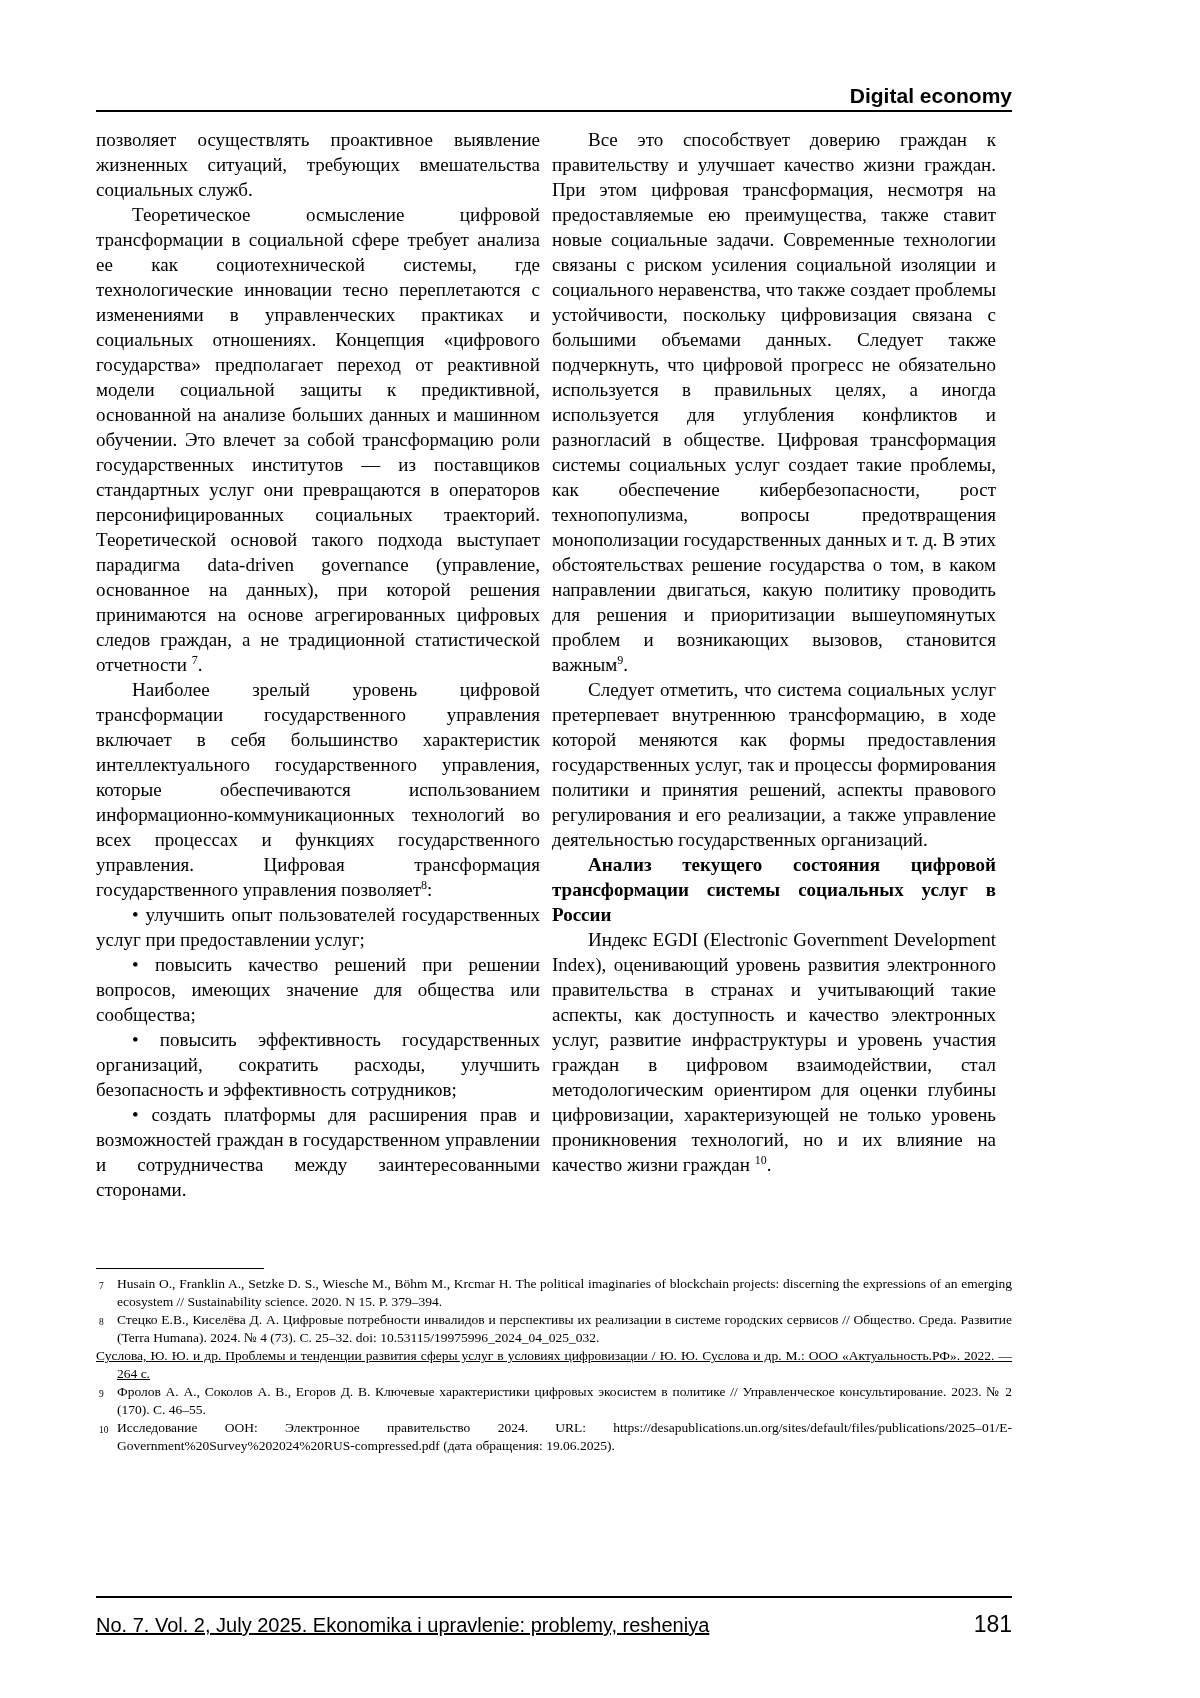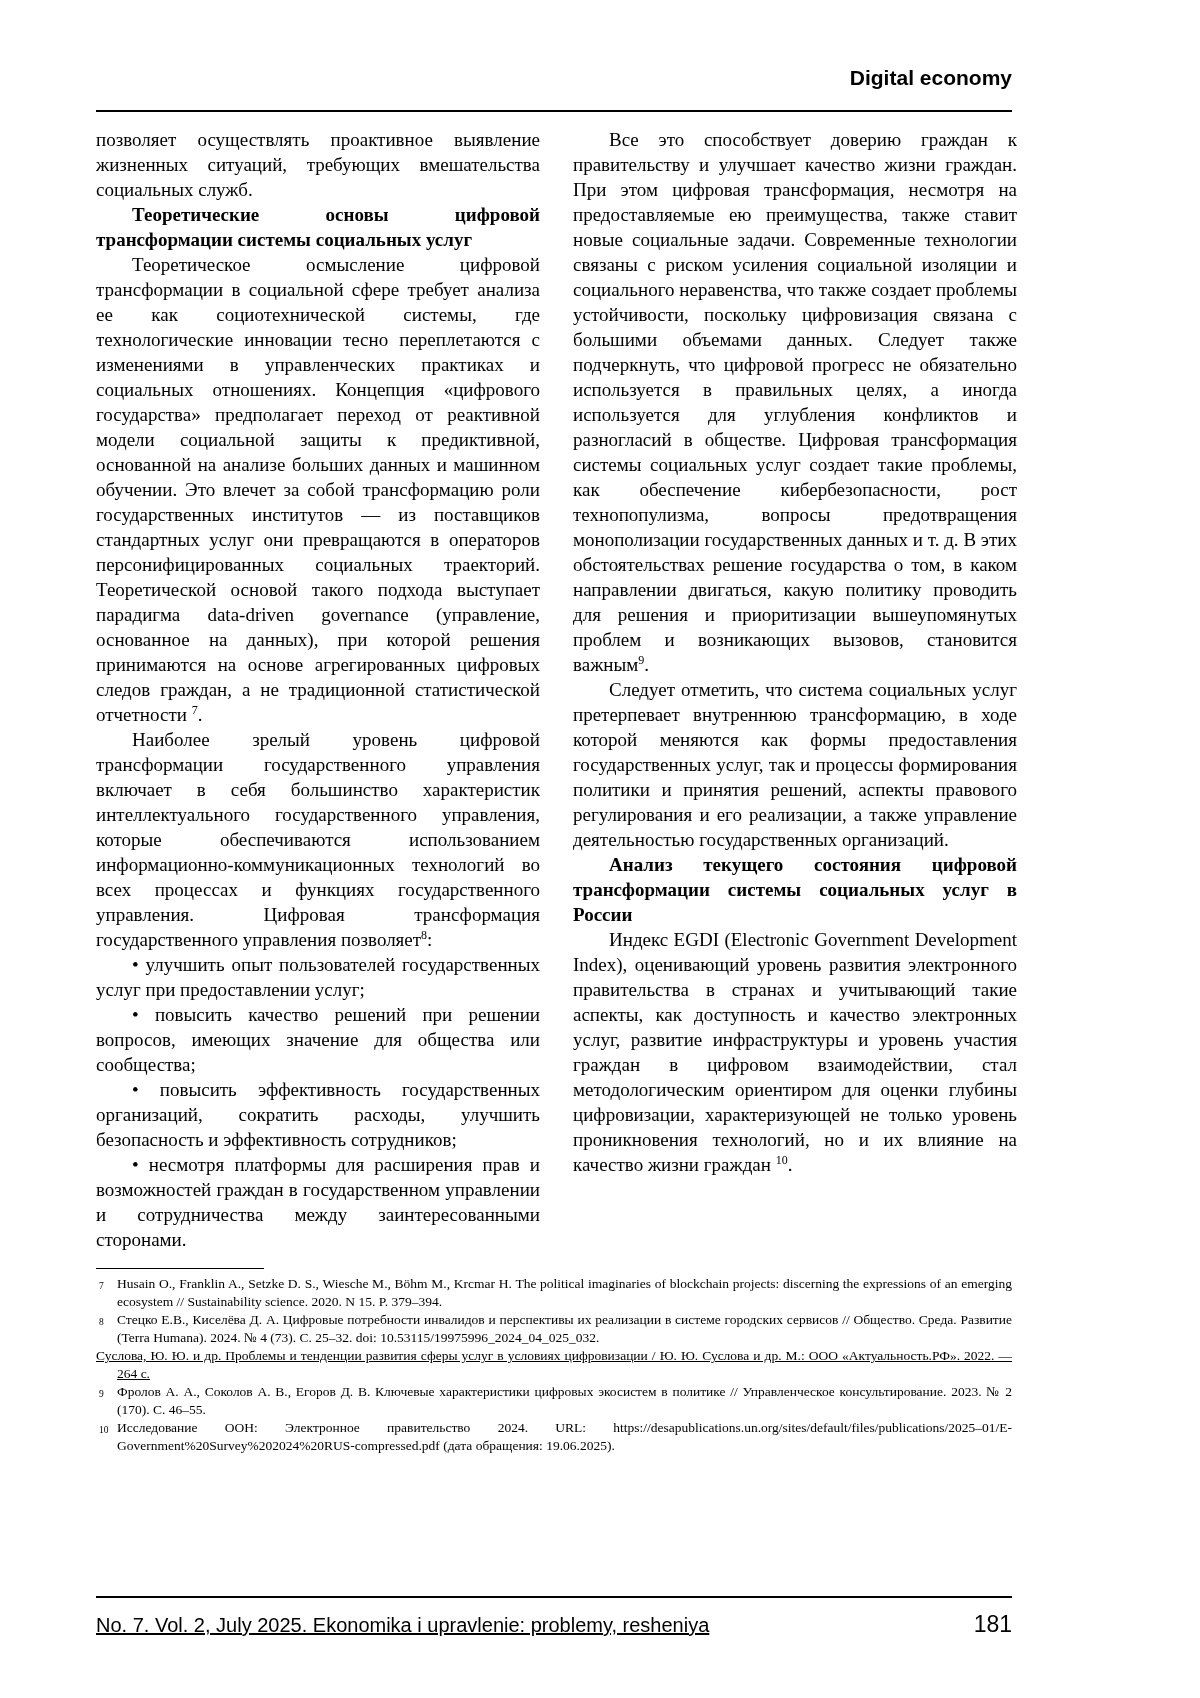--- a/index.html
+++ b/index.html
@@ -9,37 +9,37 @@
     position: relative;
     background: #ffffff;
     color: #000000;
     font-family: "Liberation Serif", serif;
   }
   .page { position: absolute; inset: 0; }
 
   
   .running-head {
     position: absolute;
-    top: 66px; left: 96px; width: 916px;
+    top: 84px; left: 96px; width: 916px;
     text-align: right;
     font-family: "Liberation Sans", sans-serif;
     font-weight: bold;
     font-size: 21px;
   }
   .head-rule {
     position: absolute;
     top: 110px; left: 96px; width: 916px;
     border-top: 2px solid #000;
   }
 
   
   .columns {
     position: absolute;
     top: 127px; left: 96px; width: 916px;
-    display: flex; gap: 33px;
+    display: flex; gap: 12px;
   }
   .col {
     flex: 0 0 444px;
     width: 444px;
     font-size: 19px;
     line-height: 25px;
     text-align: justify;
   }
   .col p { margin: 0; text-indent: 36px; }
   .col p.cont { text-indent: 0; }
@@ -89,27 +89,26 @@
 
   <div class="running-head">
     <span>Digital economy</span>
   </div>
   <div class="head-rule"></div>
 
   <div class="columns">
 
     <div class="col">
       <p class="cont">позволяет осуществлять проактивное выявление жизненных ситуаций, требующих вмешательства социальных служб.</p>
-      <p class="heading">Теоретические основы цифровой трансформации системы социальных услуг</p>
       <p><span>Теоретическое осмысление цифровой трансформации в социальной сфере требует анализа ее как социотехнической системы, где технологические инновации тесно переплетаются с изменениями в управленческих практиках и социальных отношениях. Концепция «цифрового государства» предполагает переход от реактивной модели социальной защиты к предиктивной, основанной на анализе больших данных и машинном обучении. Это влечет за собой трансформацию роли государственных институтов — из поставщиков стандартных услуг они превращаются в операторов персонифицированных социальных траекторий. Теоретической основой такого подхода выступает парадигма data-driven governance (управление, основанное на данных), при которой решения принимаются на основе агрегированных цифровых следов граждан, а не традиционной статистической отчетности </span><sup class="sup">7</sup><span>.</span></p>
       <p><span>Наиболее зрелый уровень цифровой трансформации государственного управления включает в себя большинство характеристик интеллектуального государственного управления, которые обеспечиваются использованием информационно-коммуникационных технологий во всех процессах и функциях государственного управления. Цифровая трансформация государственного управления позволяет</span><sup class="sup">8</sup><span>:</span></p>
       <p class="bullet">• улучшить опыт пользователей государственных услуг при предоставлении услуг;</p>
       <p class="bullet">• повысить качество решений при решении вопросов, имеющих значение для общества или сообщества;</p>
       <p class="bullet">• повысить эффективность государственных организаций, сократить расходы, улучшить безопасность и эффективность сотрудников;</p>
-      <p class="bullet">• несмотря платформы для расширения прав и возможностей граждан в государственном управлении и сотрудничества между заинтересованными сторонами.</p>
+      <p class="bullet">• создать платформы для расширения прав и возможностей граждан в государственном управлении и сотрудничества между заинтересованными сторонами.</p>
     </div>
 
     <div class="col">
       <p><span>Все это способствует доверию граждан к правительству и улучшает качество жизни граждан. При этом цифровая трансформация, несмотря на предоставляемые ею преимущества, также ставит новые социальные задачи. Современные технологии связаны с риском усиления социальной изоляции и социального неравенства, что также создает проблемы устойчивости, поскольку цифровизация связана с большими объемами данных. Следует также подчеркнуть, что цифровой прогресс не обязательно используется в правильных целях, а иногда используется для углубления конфликтов и разногласий в обществе. Цифровая трансформация системы социальных услуг создает такие проблемы, как обеспечение кибербезопасности, рост технопопулизма, вопросы предотвращения монополизации государственных данных и т. д. В этих обстоятельствах решение государства о том, в каком направлении двигаться, какую политику проводить для решения и приоритизации вышеупомянутых проблем и возникающих вызовов, становится важным</span><sup class="sup">9</sup><span>.</span></p>
       <p>Следует отметить, что система социальных услуг претерпевает внутреннюю трансформацию, в ходе которой меняются как формы предоставления государственных услуг, так и процессы формирования политики и принятия решений, аспекты правового регулирования и его реализации, а также управление деятельностью государственных организаций.</p>
       <p class="heading">Анализ текущего состояния цифровой трансформации системы социальных услуг в России</p>
       <p><span>Индекс EGDI (Electronic Government Development Index), оценивающий уровень развития электронного правительства в странах и учитывающий такие аспекты, как доступность и качество электронных услуг, развитие инфраструктуры и уровень участия граждан в цифровом взаимодействии, стал методологическим ориентиром для оценки глубины цифровизации, характеризующей не только уровень проникновения технологий, но и их влияние на качество жизни граждан </span><sup class="sup">10</sup><span>.</span></p>
     </div>
 
   </div>

